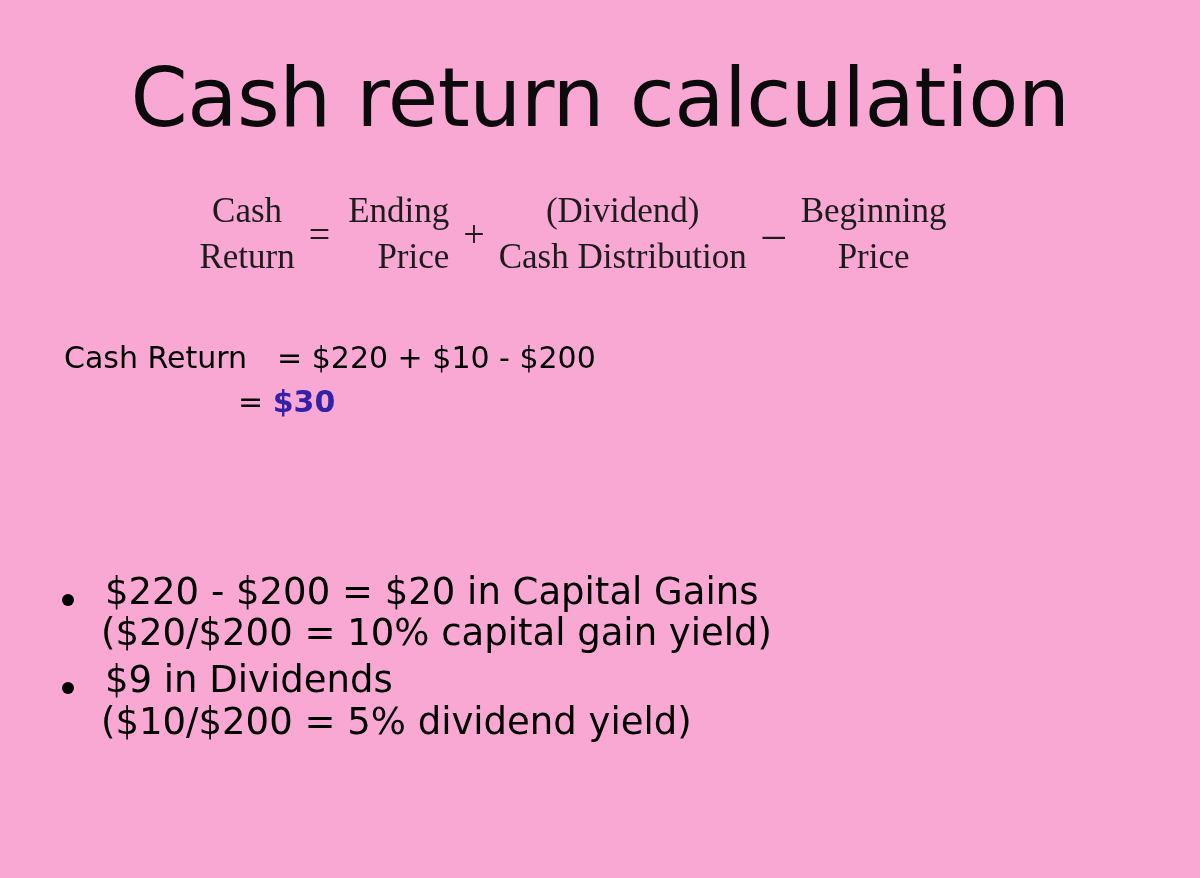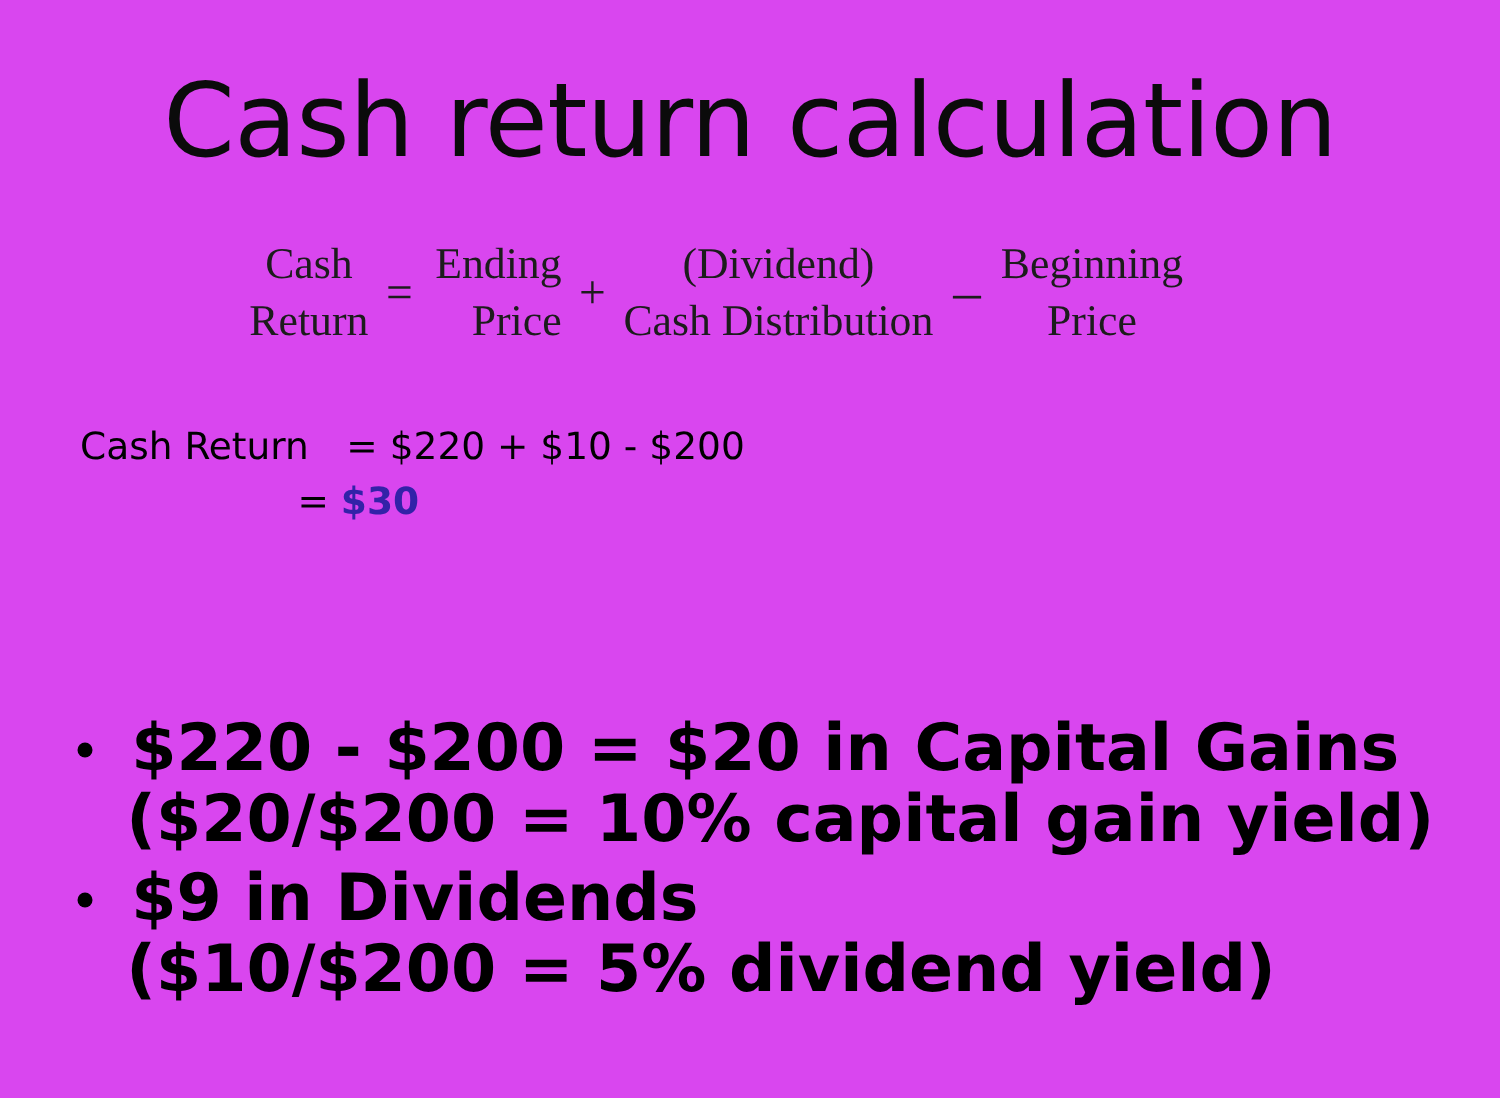--- a/index.html
+++ b/index.html
@@ -14,21 +14,21 @@
     overflow: hidden;
     font-family: "DejaVu Sans", "Liberation Sans", sans-serif;
     color: #000000;
     -webkit-font-smoothing: antialiased;
   }
 
   .slide {
     position: relative;
     width: 1200px;
     height: 878px;
-    background: #d946ef;
+    background: #f9a8d4;
   }
 
   
   .slide-title {
     position: absolute;
     top: 56px;
     left: 0;
     width: 1200px;
     text-align: center;
     font-family: "DejaVu Sans", "Liberation Sans", sans-serif;
@@ -115,24 +115,23 @@
     padding-top: 12px;
   }
 
   
   .bullet-list {
     position: absolute;
     top: 572px;
     left: 0;
     width: 1020px;
     font-family: "DejaVu Sans", "Liberation Sans", sans-serif;
-    font-size: 52px;
+    font-size: 37px;
     line-height: 1.06;
     color: #000000;
-    font-weight: bold;
   }
   .bullet-item {
     position: relative;
     padding-left: 105px;
     margin-bottom: 8px;
   }
   .bullet-dot {
     position: absolute;
     left: 62px;
     top: 22px;

